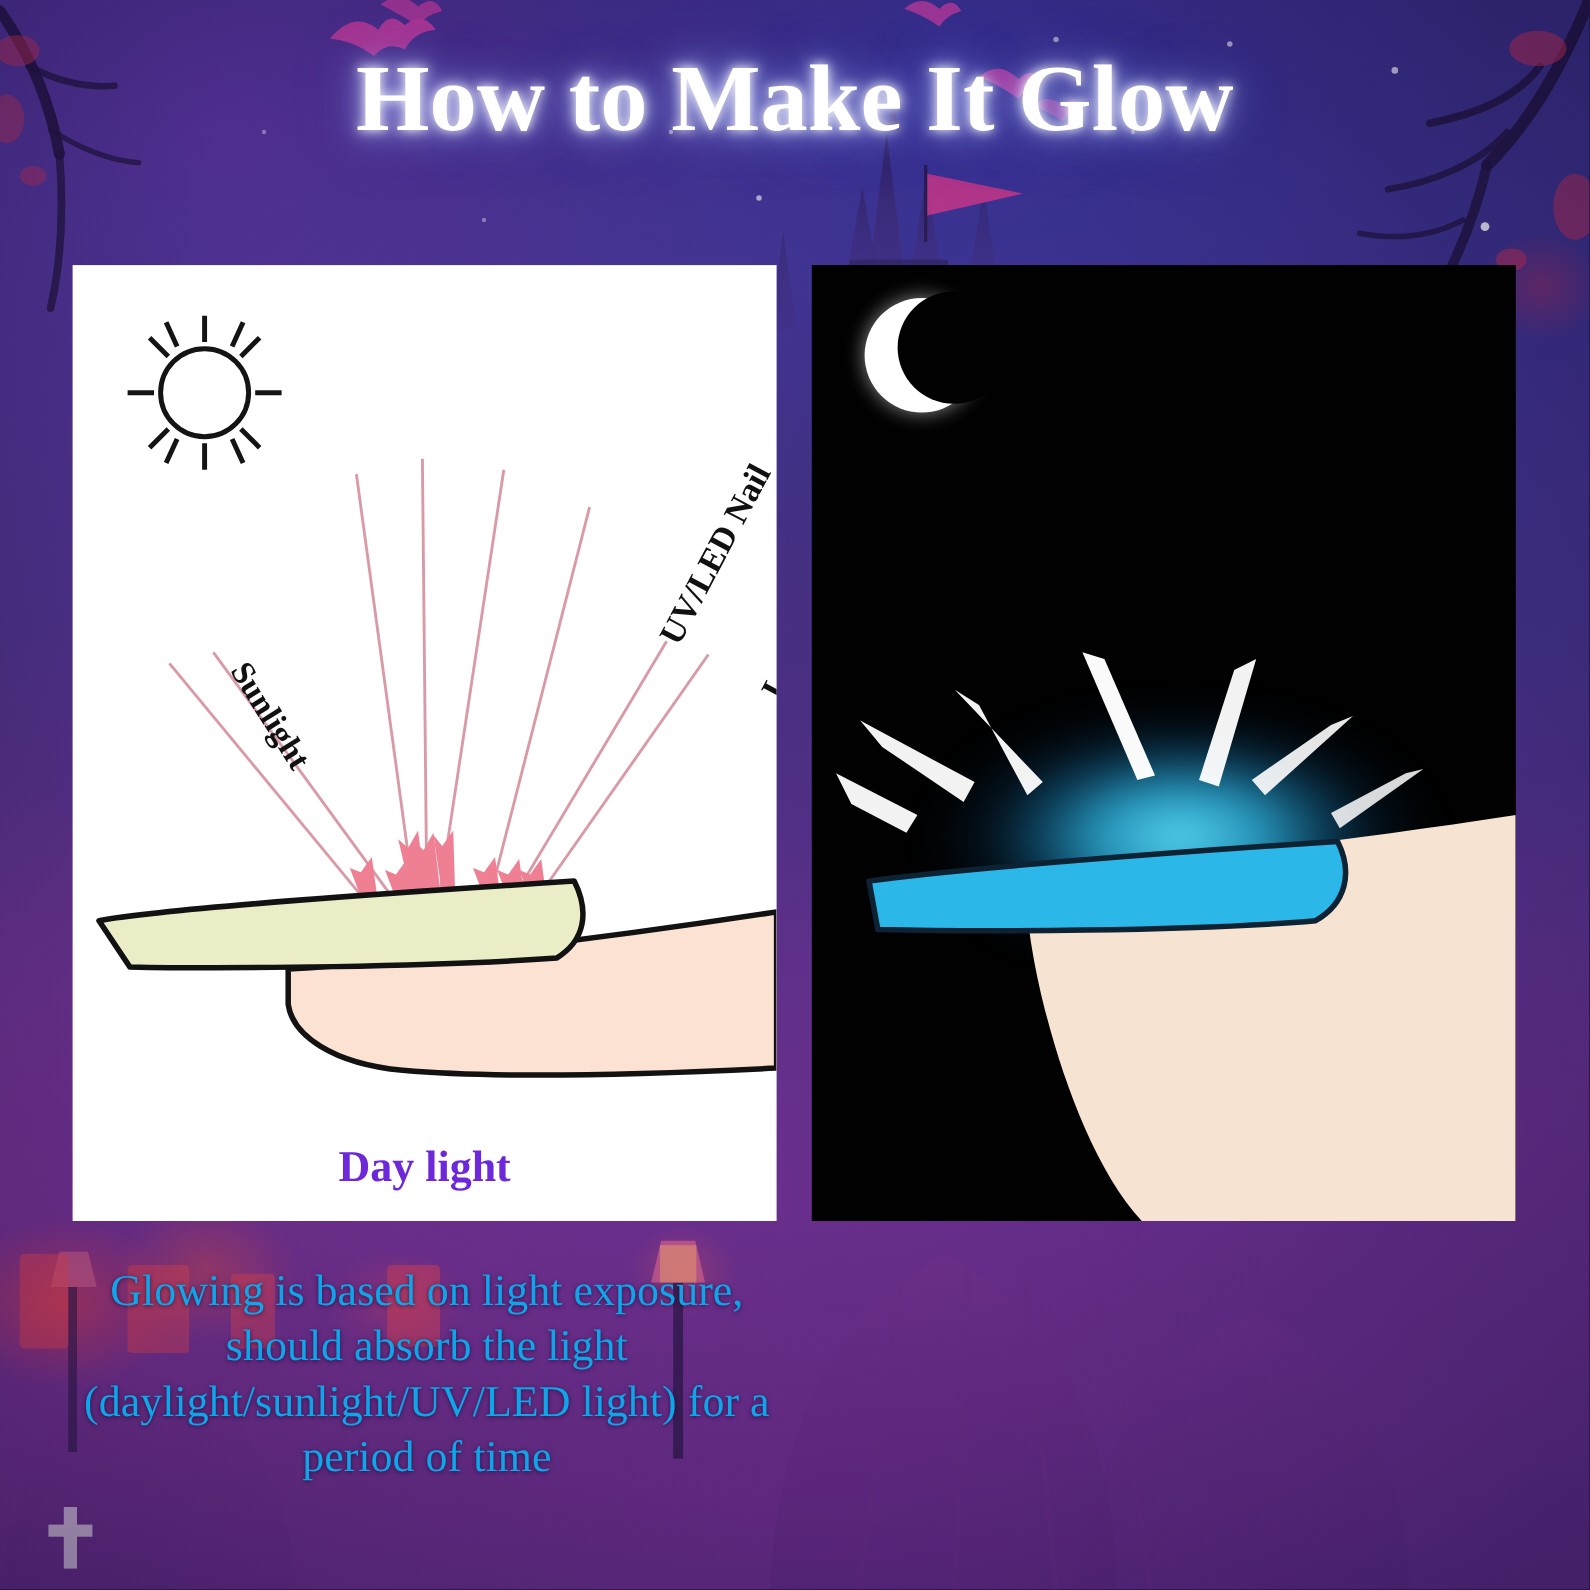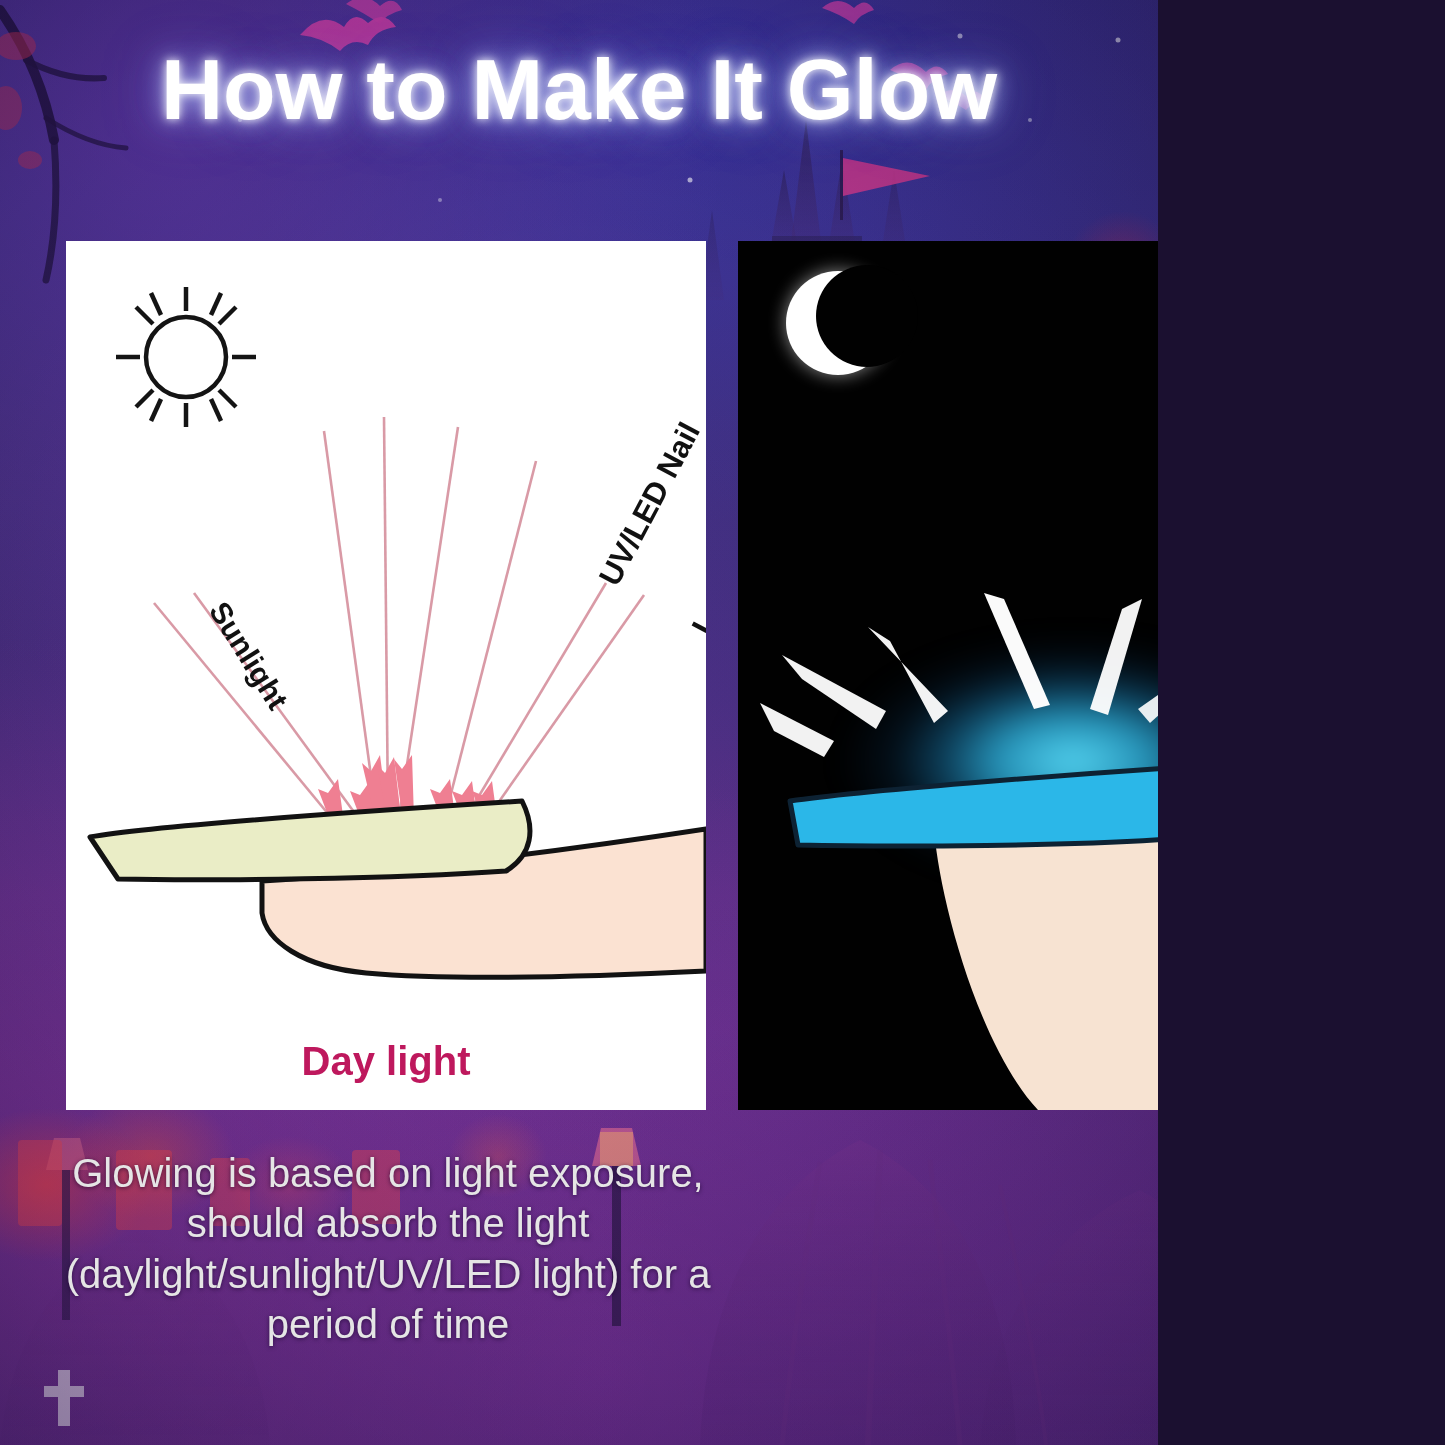--- a/index.html
+++ b/index.html
@@ -2,24 +2,24 @@
 <html><head>
 <meta charset="utf-8">
 <style>
   html, body {
     margin: 0;
     padding: 0;
     background: #1b1030;
   }
   #page {
     position: relative;
-    width: 1158px;
+    width: 1445px;
     height: 1445px;
     overflow: hidden;
-    font-family: Liberation Sans, sans-serif;
+    font-family: Liberation Serif, serif;
   }
 
   
   .bg-base {
     position: absolute;
     inset: 0;
     background:
       linear-gradient(180deg,
         #322a78 0%,
         #36307f 14%,
@@ -96,21 +96,21 @@
   .panel-night { left: 738px; background: #010101; }
 
   .panel-caption {
     position: absolute;
     left: 0; right: 0;
     bottom: 26px;
     text-align: center;
     font-size: 40px;
     font-weight: bold;
   }
-  .panel-day .panel-caption   { color: #be185d; }
+  .panel-day .panel-caption   { color: #6d28d9; }
   .panel-night .panel-caption { color: #ffffff; text-shadow: 0 0 12px rgba(255,255,255,.45); }
 
   
   .sun-icon { position: absolute; left: 28px; top: 26px; }
   .rays-svg { position: absolute; left: 0; top: 0; }
   .ray-label {
     position: absolute;
     color: #111;
     font-weight: bold;
     white-space: pre;
@@ -157,21 +157,21 @@
                 rgba(30,150,215,.42) 55%,
                 rgba(20,90,150,.16) 76%,
                 rgba(0,0,0,0) 100%);
     filter: blur(14px);
   }
 
   
   .cap {
     position: absolute;
     text-align: center;
-    color: #e5e5e5;
+    color: #0ea5e9;
     font-size: 40px;
     line-height: 1.26;
     text-shadow: 0 1px 4px rgba(20,0,40,.65);
   }
   .cap-left  { left: 58px;  top: 1148px; width: 660px; }
   .cap-right { left: 730px; top: 1148px; width: 660px; }
 </style>
 </head>
 <body>
 

